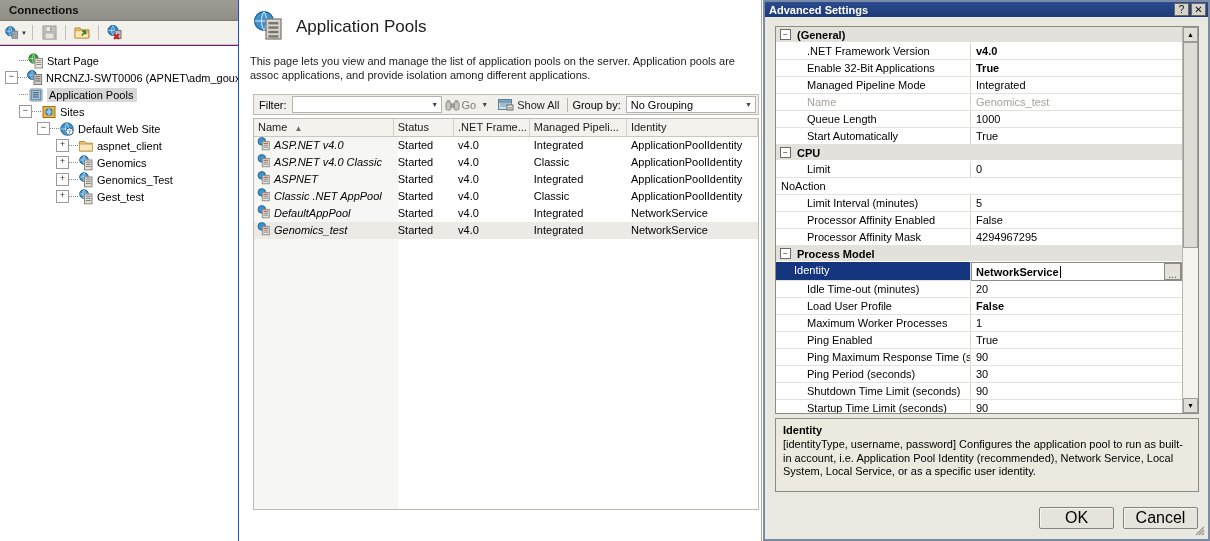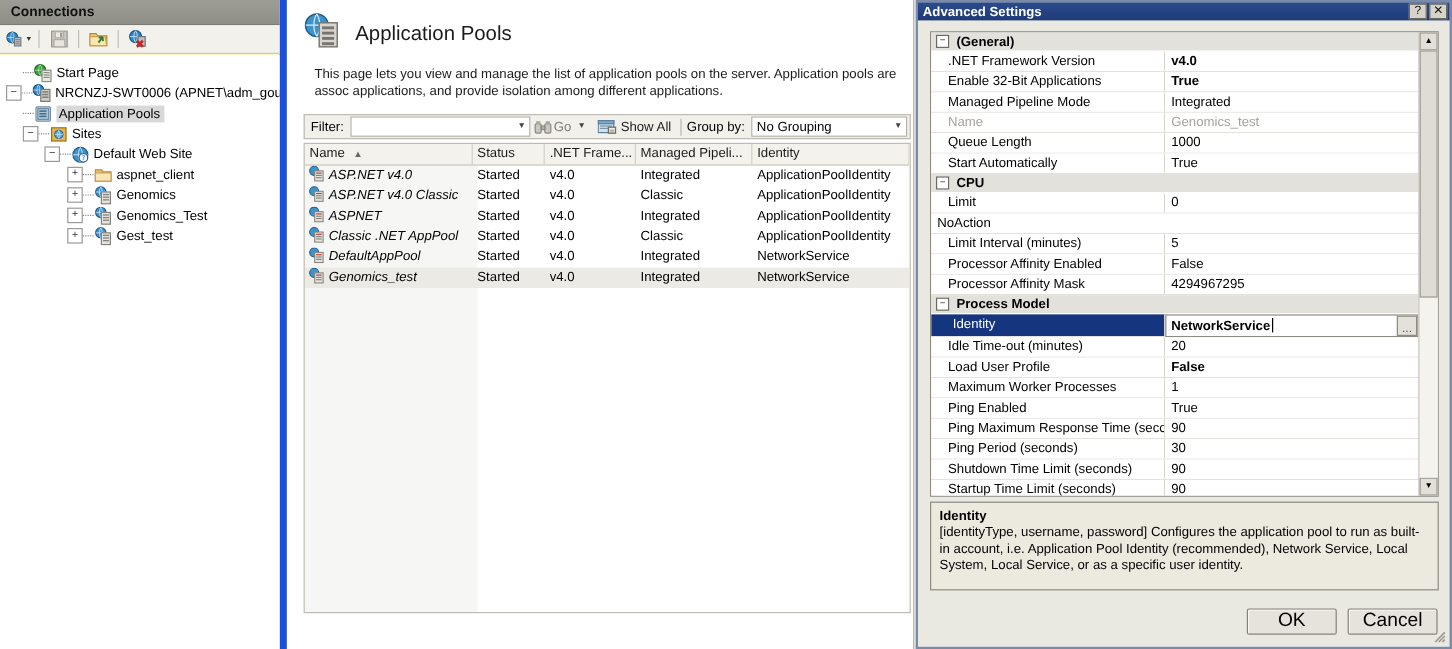--- a/index.html
+++ b/index.html
@@ -6,22 +6,22 @@
   body{
     width:1210px;height:541px;overflow:hidden;
     background:#ffffff;
     font-family:"Liberation Sans", sans-serif;
     font-size:11px;color:#000;
     -webkit-font-smoothing:none;
   }
   .app{position:relative;width:1210px;height:541px;}
 
   
-  .conn-pane{position:absolute;left:0;top:0;width:239px;height:541px;background:#fef9c3;
-    border-right:6px solid #1d4ed8;box-sizing:border-box;}
+  .conn-pane{position:absolute;left:0;top:0;width:239px;height:541px;background:#701a75;
+    border-right:1px solid #1d4ed8;box-sizing:border-box;}
   .conn-header{height:21px;background:linear-gradient(to bottom,#9d9d96,#8f8f88);
     border-bottom:1px solid #7a7a74;display:flex;align-items:center;padding-left:9px;
     box-sizing:border-box;}
   .conn-header span{font-weight:bold;font-size:11.5px;color:#101010;}
   .conn-toolbar{height:24px;background:#f2f1eb;border-bottom:1px solid #c8c6bd;
     display:flex;align-items:center;padding-left:5px;gap:2px;box-sizing:border-box;}
   .tb-btn{width:22px;height:20px;display:flex;align-items:center;justify-content:center;
     position:relative;}
   .tb-sep{width:1px;height:15px;background:#c0bfb8;margin:0 3px;}
   .tb-caret{font-size:6px;line-height:6px;color:#333;margin-left:1px;}
@@ -35,21 +35,21 @@
     display:inline-flex;align-items:center;justify-content:center;font-size:9px;
     line-height:9px;color:#333;font-family:"Liberation Mono",monospace;flex:0 0 auto;}
   .dots{width:9px;height:1px;border-top:1px dotted #8a8a8a;flex:0 0 auto;}
   .ico{width:16px;height:16px;position:relative;flex:0 0 auto;display:inline-block;}
 
   
   .main-pane{position:absolute;left:240px;top:0;width:522px;height:541px;background:#ffffff;
     border-right:1px solid #a7a7a7;box-sizing:border-box;}
   .page-head{display:flex;align-items:center;padding:10px 0 6px 13px;}
   .page-title{font-size:17px;color:#1b1b1b;margin-left:11px;}
-  .page-desc{padding:4px 10px 8px 22px;font-size:11px;line-height:14px;color:#1b1b1b;
+  .page-desc{padding:4px 10px 8px 10px;font-size:11px;line-height:14px;color:#1b1b1b;
     height:32px;overflow:hidden;}
   .filterbar{margin:0 2px 0 13px;height:21px;background:#f1f0ea;border:1px solid #bdbbb2;
     display:flex;align-items:center;box-sizing:border-box;font-size:11px;}
   .filterbar .flabel{padding:0 5px 0 5px;}
   .finput{flex:0 0 150px;height:17px;background:#fff;border:1px solid #b5b3aa;
     display:flex;align-items:center;box-sizing:border-box;}
   .finput input{border:0;outline:0;width:100%;font-size:11px;font-family:inherit;
     background:transparent;padding:0 3px;}
   .combo-arrow{width:13px;height:17px;display:flex;align-items:center;justify-content:center;
     font-size:7px;color:#444;}
@@ -86,21 +86,21 @@
   .props-wrap{position:absolute;left:10px;top:24px;width:424px;height:388px;
     border:1px solid #8d8b84;background:#fff;box-sizing:border-box;display:flex;}
   .props{flex:1;overflow:hidden;position:relative;}
   .p-group{display:flex;align-items:center;height:16px;background:#e2e1db;
     border-bottom:1px solid #fff;padding-left:4px;box-sizing:border-box;}
   .p-group .gx{width:9px;height:9px;border:1px solid #6d6b64;background:#fff;
     display:inline-flex;align-items:center;justify-content:center;font-size:8px;
     line-height:8px;font-family:"Liberation Mono",monospace;color:#222;}
   .p-group .gname{margin-left:6px;font-weight:bold;font-size:11px;}
   .p-row{display:flex;height:17px;border-bottom:1px solid #e3e2dc;box-sizing:border-box;}
-  .p-key{width:195px;padding-left:14px;box-sizing:border-box;font-size:11px;
+  .p-key{width:195px;padding-left:31px;box-sizing:border-box;font-size:11px;
     line-height:16px;white-space:nowrap;overflow:hidden;border-right:1px solid #d7d5cd;
     background:#fff;}
   .p-val{flex:1;padding-left:5px;box-sizing:border-box;font-size:11px;line-height:16px;
     white-space:nowrap;overflow:hidden;background:#fff;}
   .p-val.bold{font-weight:bold;}
   .p-row.dim .p-key,.p-row.dim .p-val{color:#a4a29a;}
   .p-row.selected .p-key{background:#15357e;color:#fff;padding-left:18px;}
   .p-row.selected{height:19px;}
   .edit-cell{flex:1;display:flex;align-items:center;background:#fff;
     border:1px solid #8d8b84;box-sizing:border-box;height:19px;}

